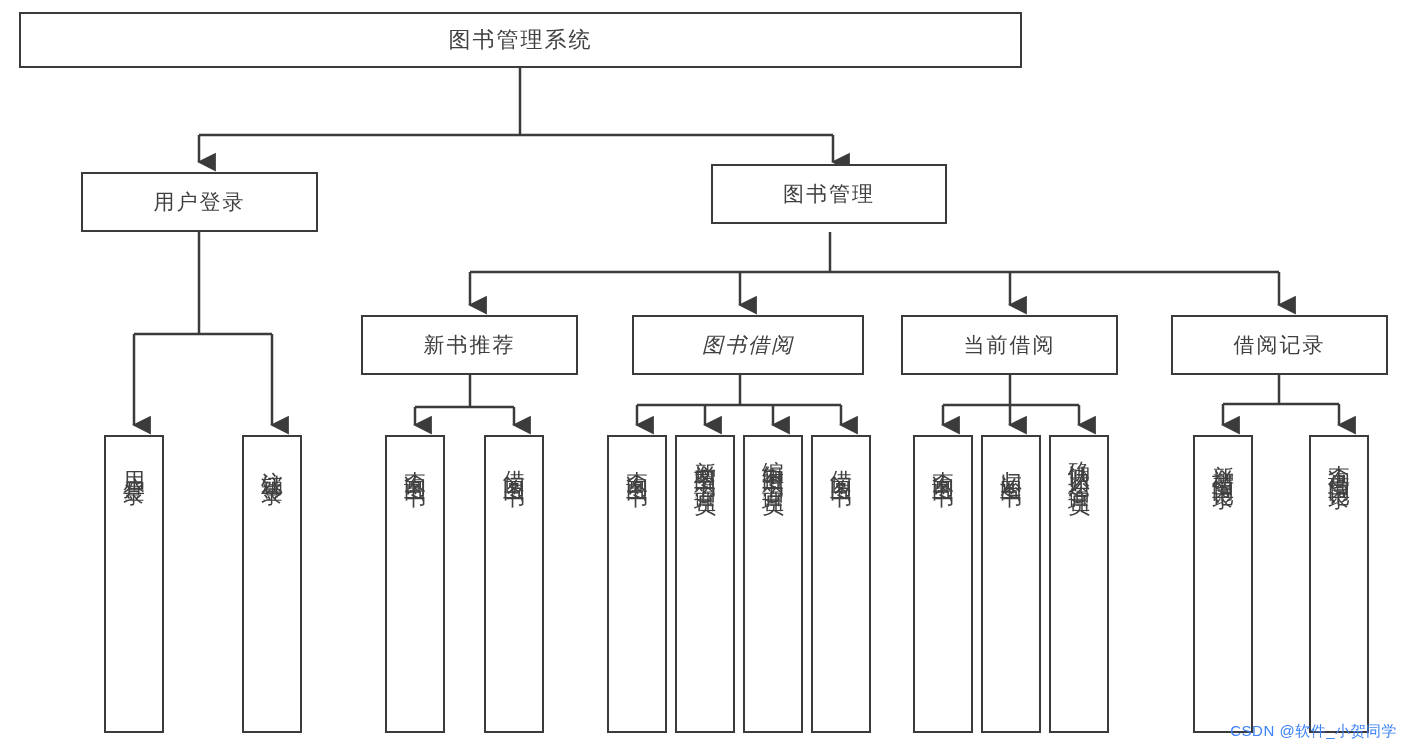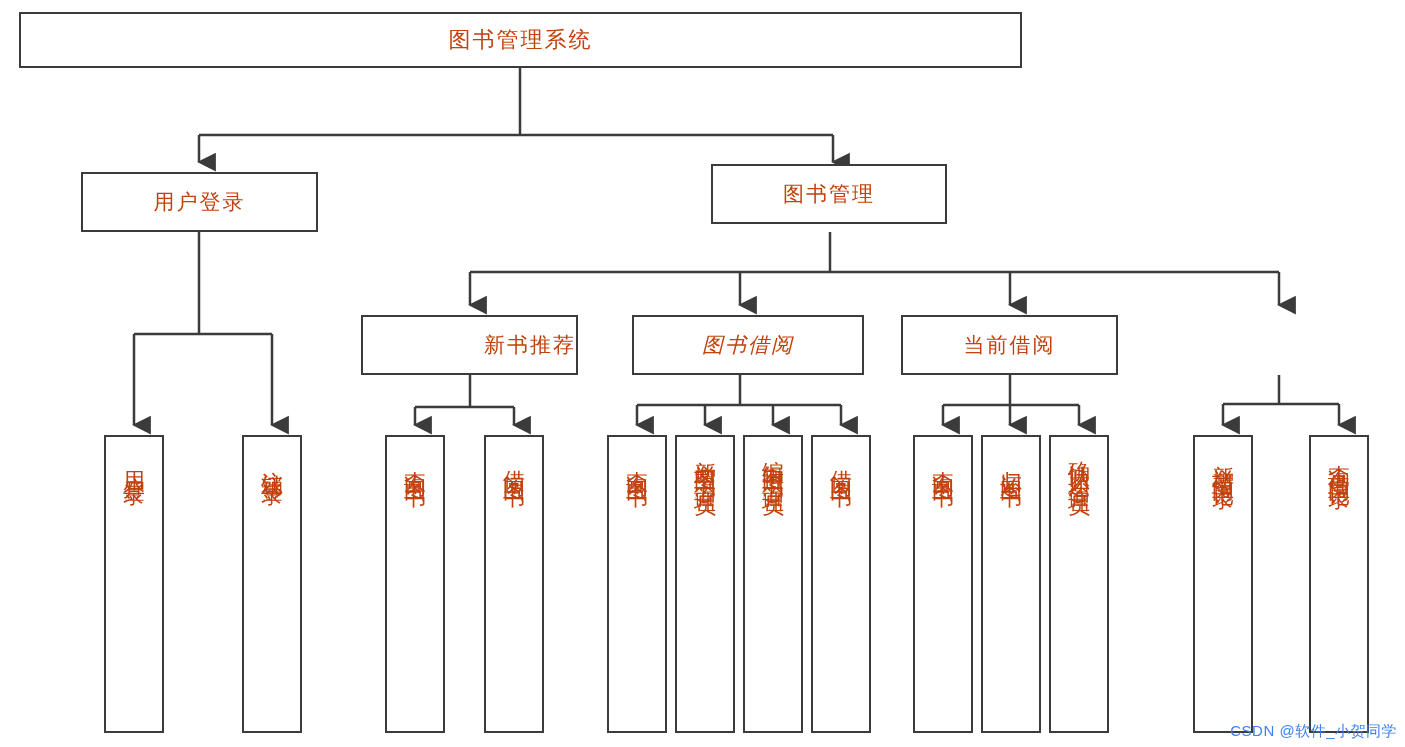--- a/index.html
+++ b/index.html
@@ -17,21 +17,21 @@
   }
   
   .node{
     position:absolute;
     box-sizing:border-box;
     background:#ffffff;
     border:2.5px solid #3b3b3b;
     display:flex;
     align-items:center;
     justify-content:center;
-    color:#c2410c;
+    color:#404040;
     text-align:center;
   }
   .node .lbl{
     display:block;
     line-height:1.25;
     letter-spacing:1px;
     white-space:pre;
   }
   
   .node.h .lbl{
@@ -132,32 +132,35 @@
   </div>
 
   <div class="node h" style="left:81px;top:172px;width:237px;height:60px;">
     <span class="lbl">用户登录</span>
   </div>
 
   <div class="node h" style="left:711px;top:164px;width:236px;height:60px;">
     <span class="lbl">图书管理</span>
   </div>
 
-  <div class="node h" style="left:361px;top:315px;width:217px;height:60px;justify-content:flex-end;">
+  <div class="node h" style="left:361px;top:315px;width:217px;height:60px;">
     <span class="lbl">新书推荐</span>
   </div>
 
   <div class="node h" style="left:632px;top:315px;width:232px;height:60px;font-style:italic;">
     <span class="lbl">图书借阅</span>
   </div>
 
   <div class="node h" style="left:901px;top:315px;width:217px;height:60px;">
     <span class="lbl">当前借阅</span>
   </div>
 
+  <div class="node h" style="left:1171px;top:315px;width:217px;height:60px;">
+    <span class="lbl">借阅记录</span>
+  </div>
 
   <div class="node v" style="left:104px;top:435px;width:60px;height:298px;">
     <span class="lbl">用户登录</span>
   </div>
   <div class="node v" style="left:242px;top:435px;width:60px;height:298px;">
     <span class="lbl">注销登录</span>
   </div>
 
   <div class="node v" style="left:385px;top:435px;width:60px;height:298px;">
     <span class="lbl">查询图书</span>

